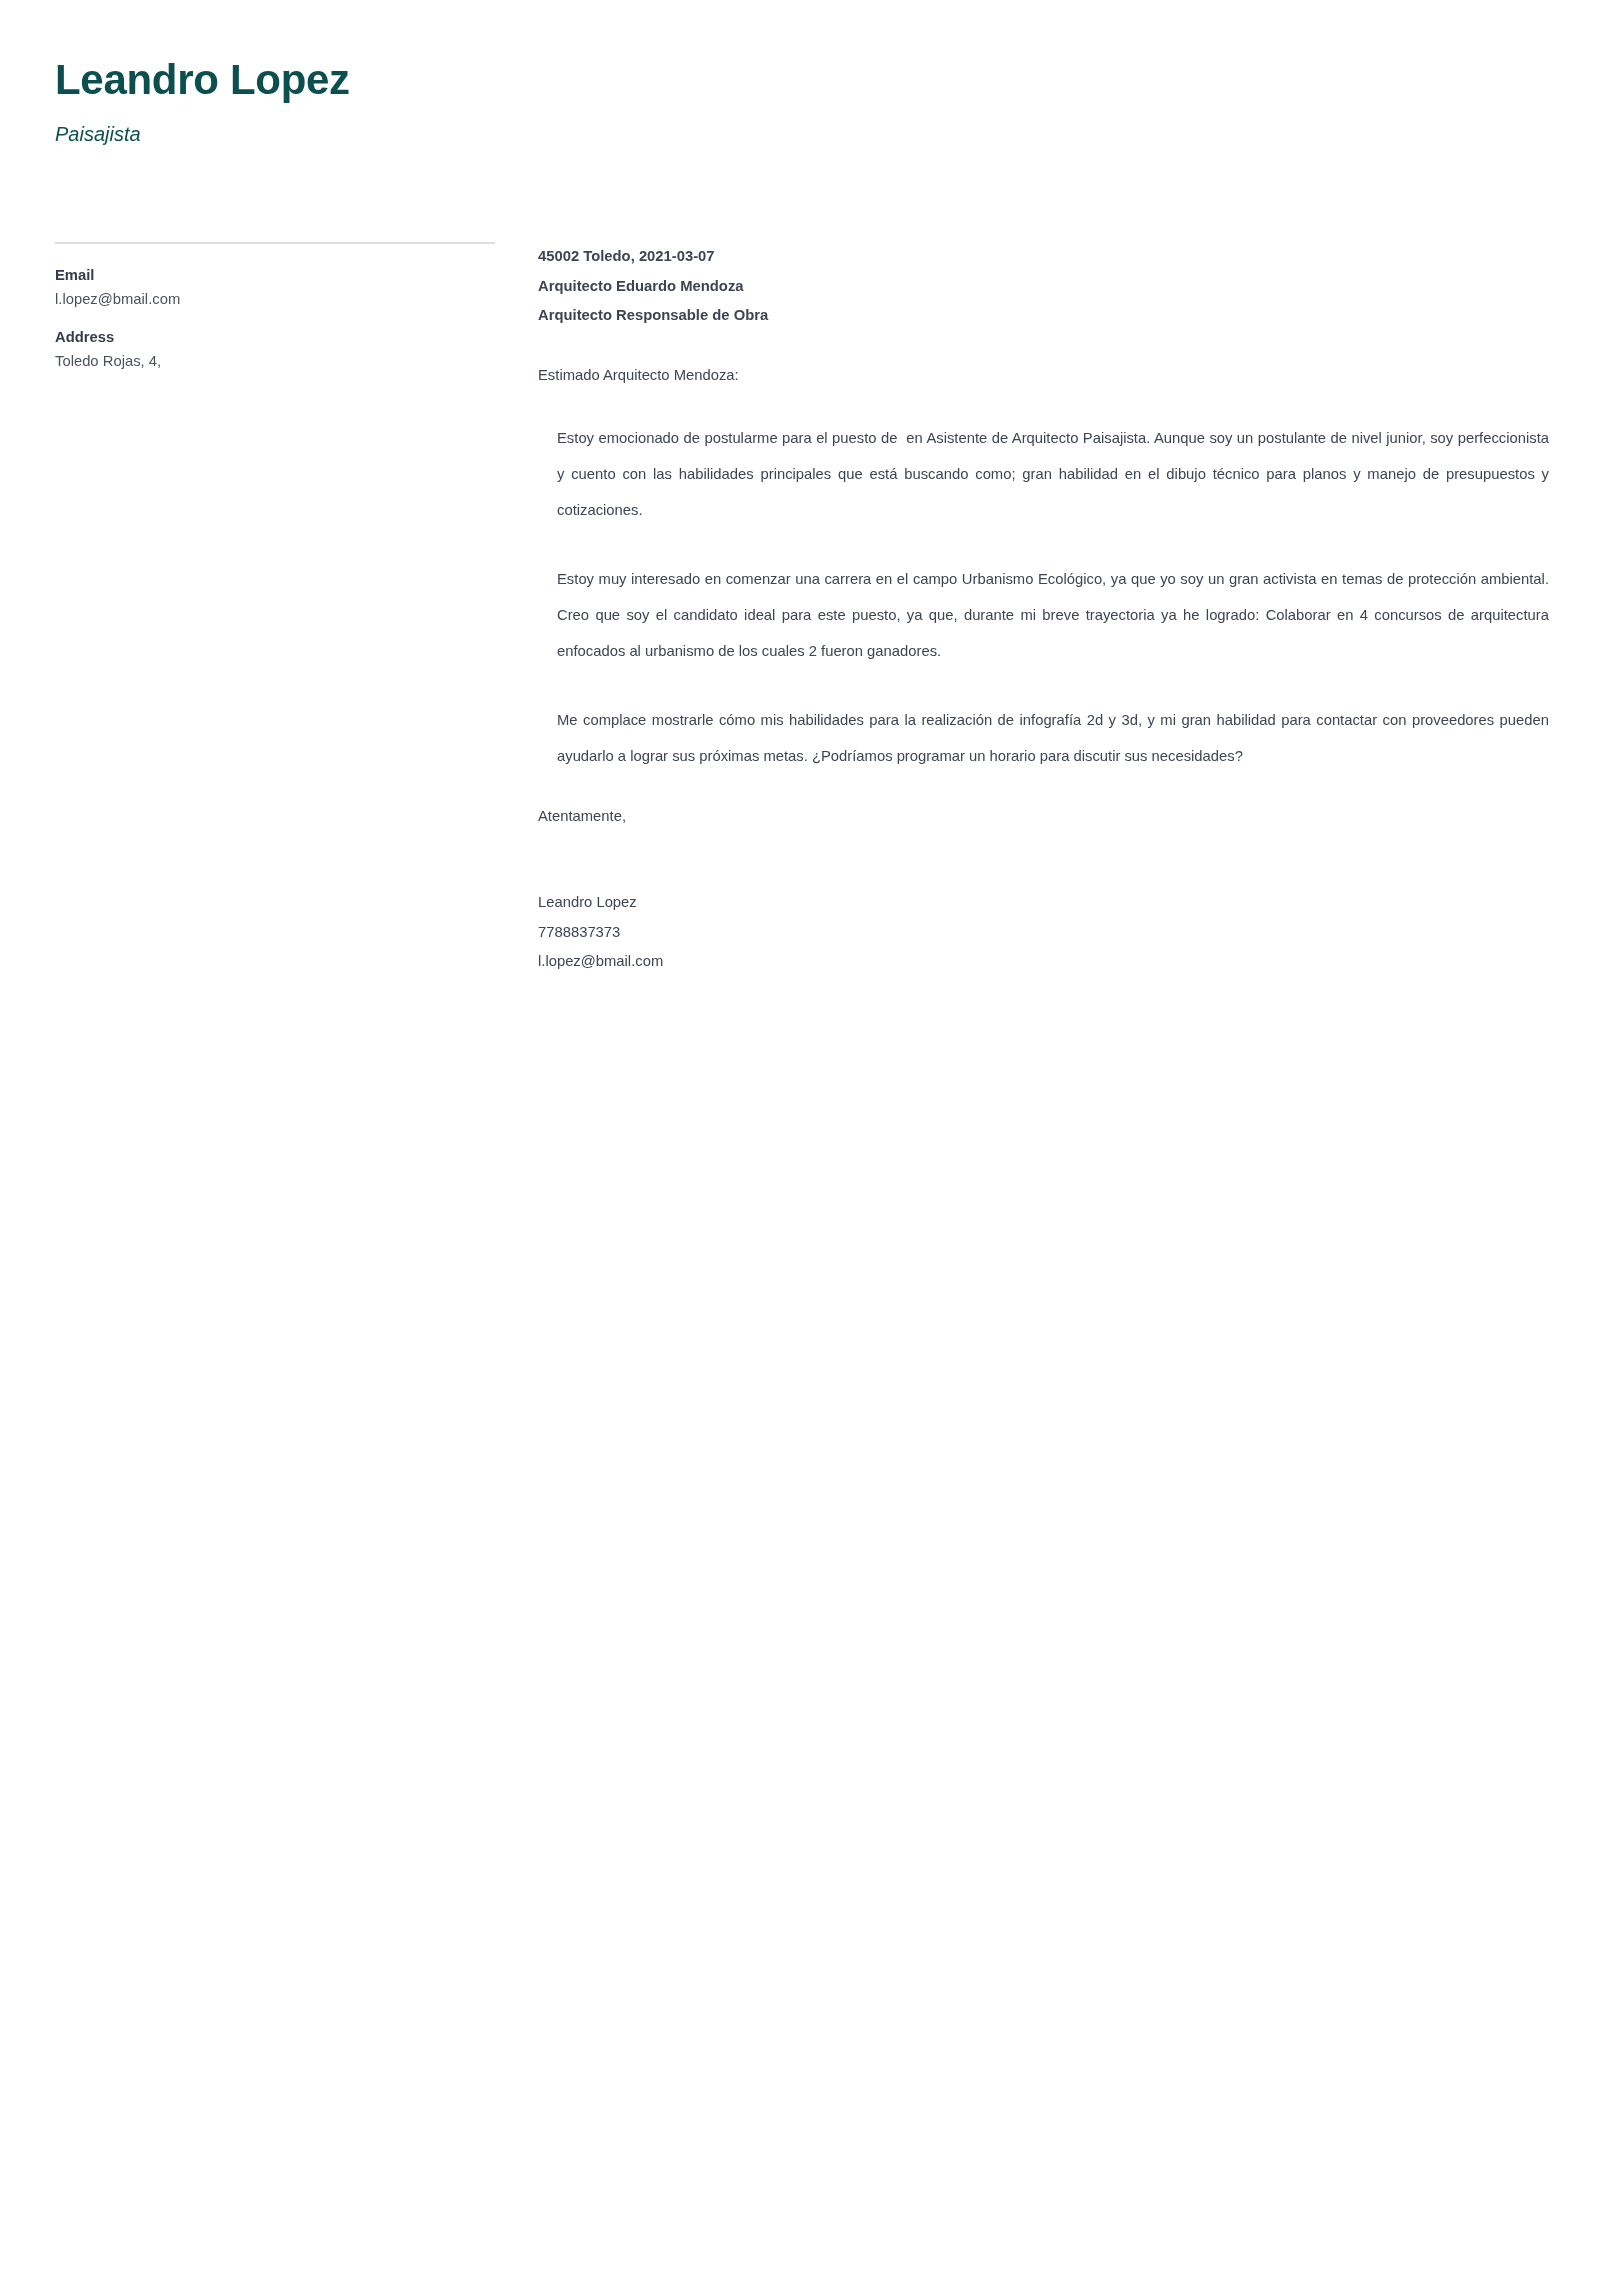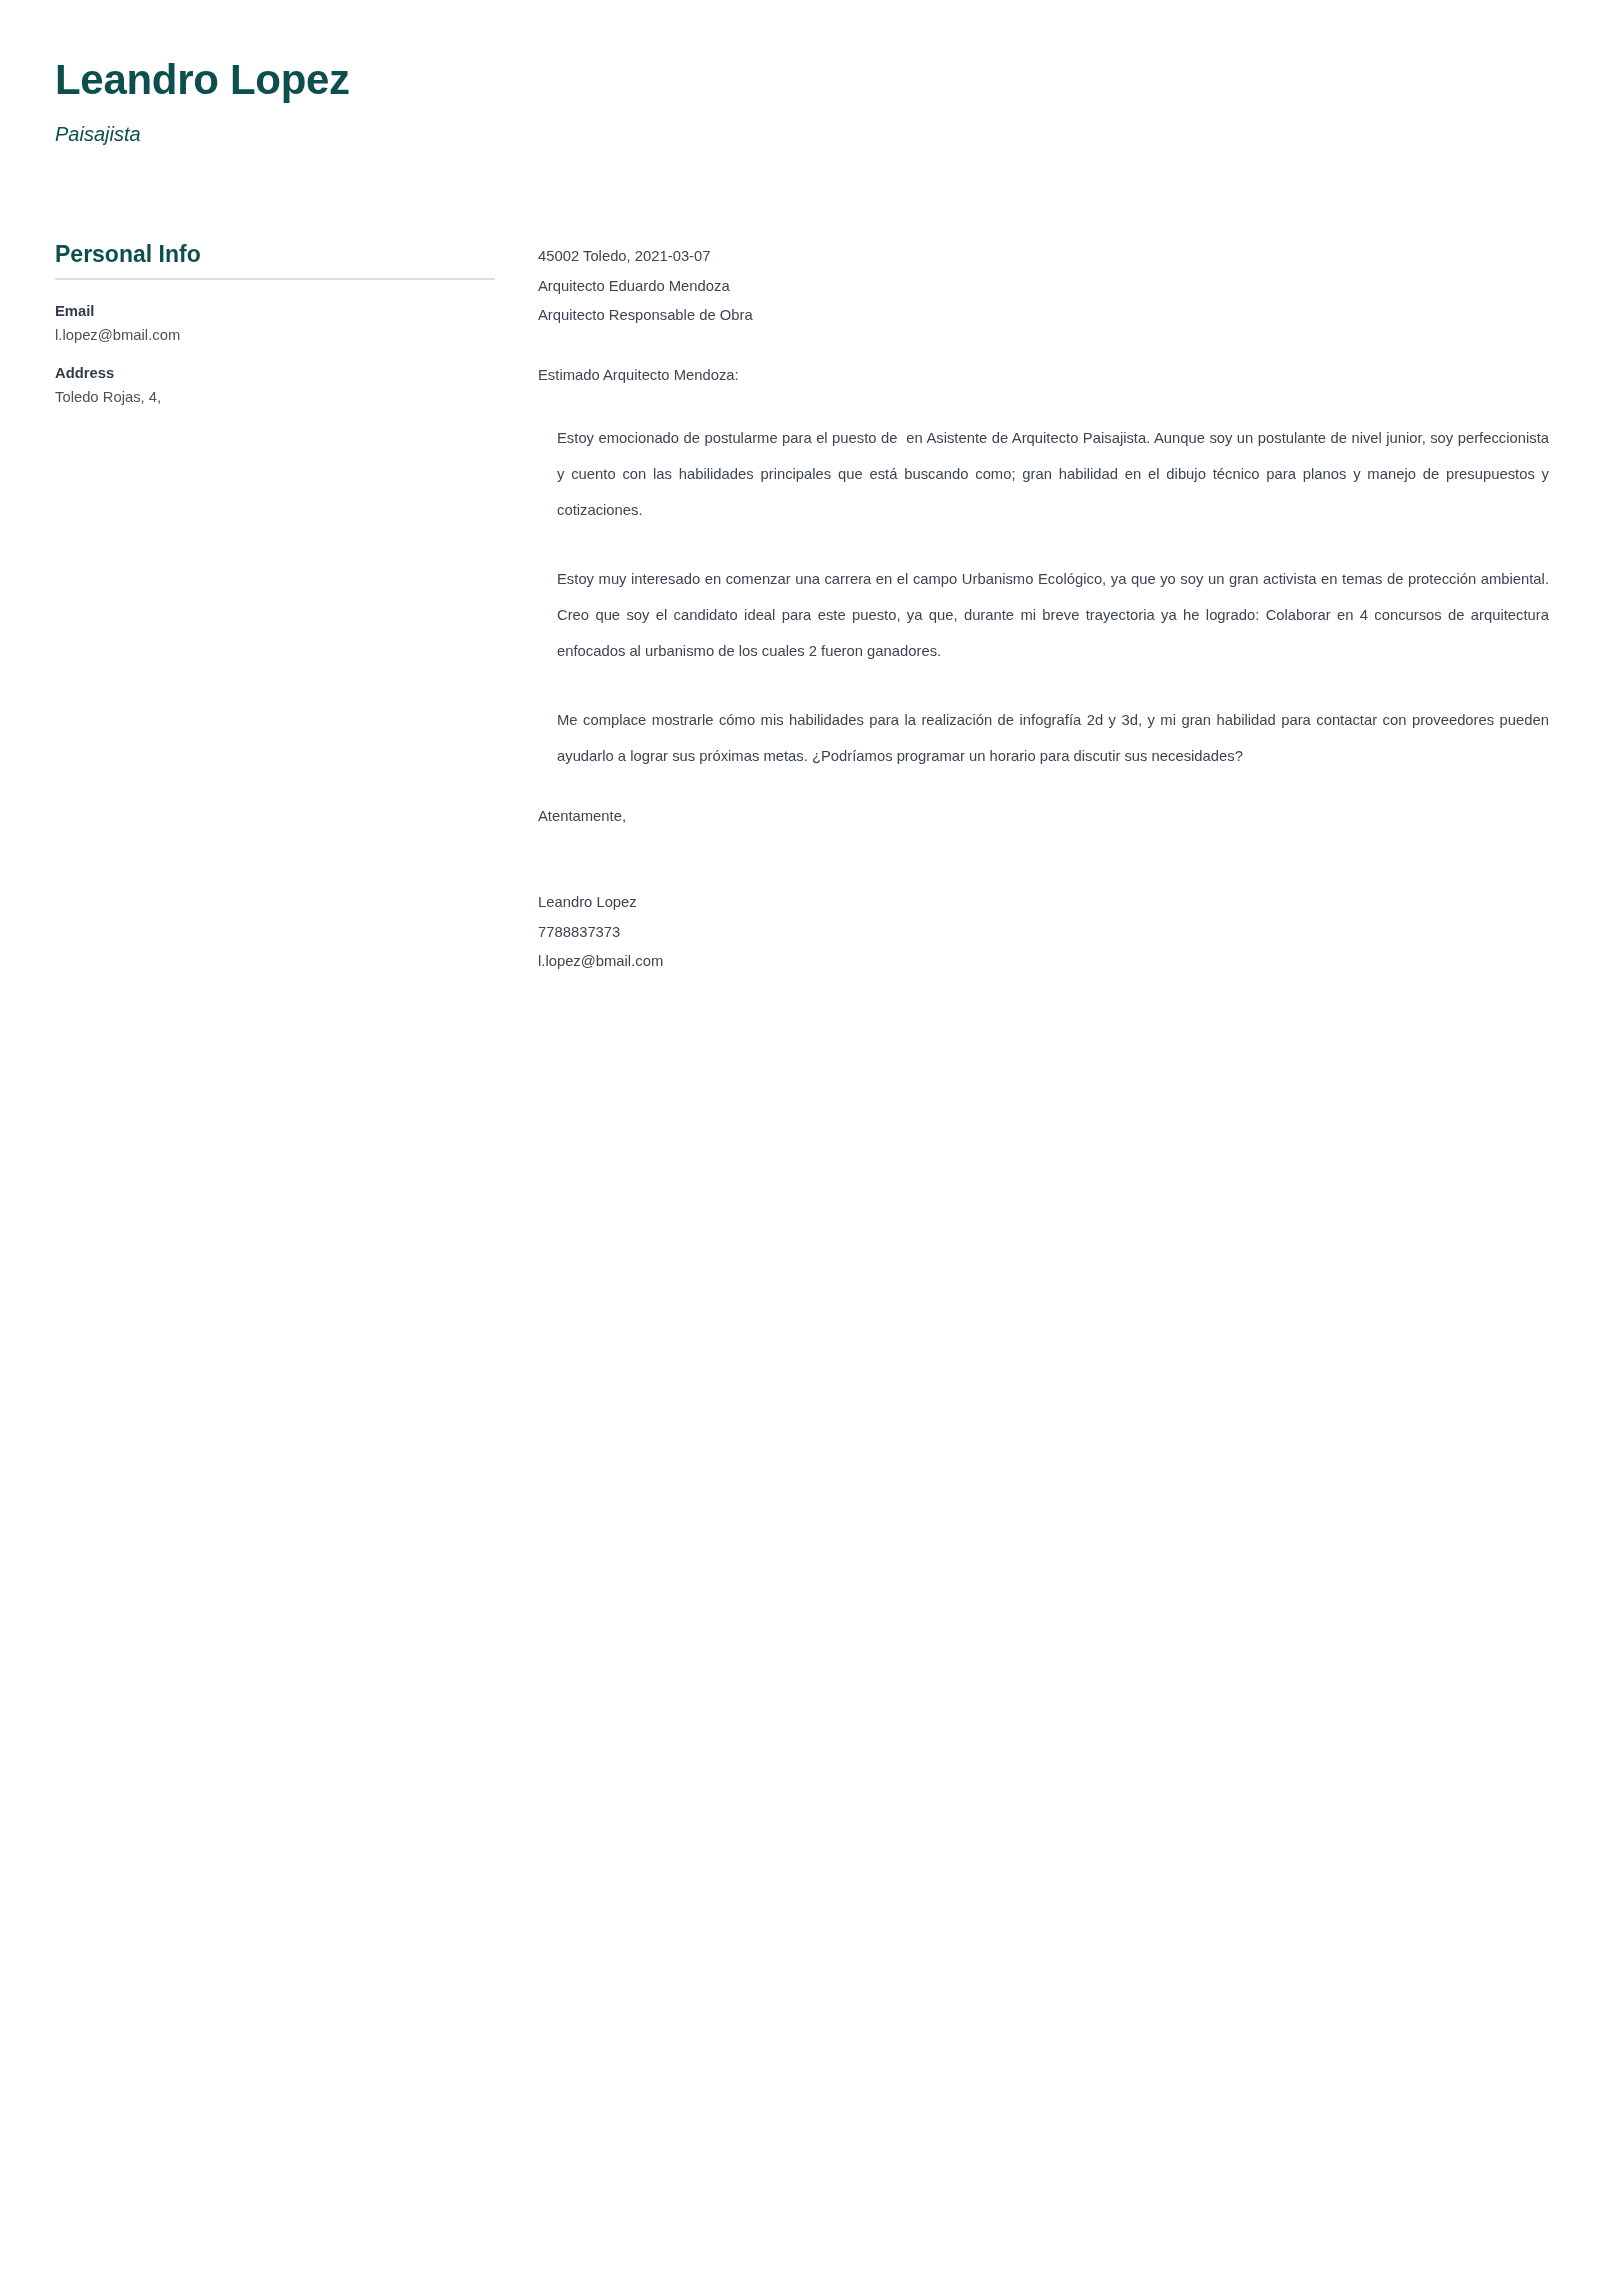--- a/index.html
+++ b/index.html
@@ -107,21 +107,21 @@
     left: 538px;
     top: 242px;
     width: 1011px;
   }
   .recipient-block {
     margin: 0;
     padding: 0;
   }
   .recipient-line {
     font-size: 14.8px;
-    font-weight: 400;
+    font-weight: 700;
     color: #3d4452;
     line-height: 29.5px;
     margin: 0;
     white-space: pre-wrap;
   }
   .salutation {
     font-size: 14.8px;
     font-weight: 400;
     color: #3d4452;
     line-height: 29.5px;
@@ -169,21 +169,20 @@
 <body>
 
 <div class="page">
 
   <div class="header">
     <h1 class="candidate-name">Leandro Lopez</h1>
     <div class="candidate-title">Paisajista</div>
   </div>
 
   <aside class="sidebar">
-    <h2 class="section-heading">Personal Info</h2>
     <div class="section-rule"></div>
 
     <div class="info-list">
 
       <div class="info-item">
         <div class="info-label">Email</div>
         <div class="info-value">l.lopez@bmail.com</div>
       </div>
 
 

